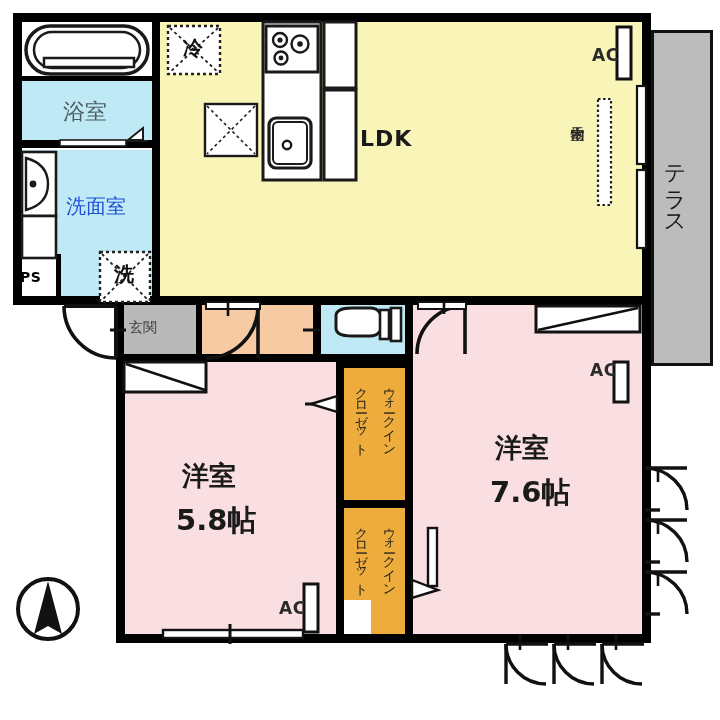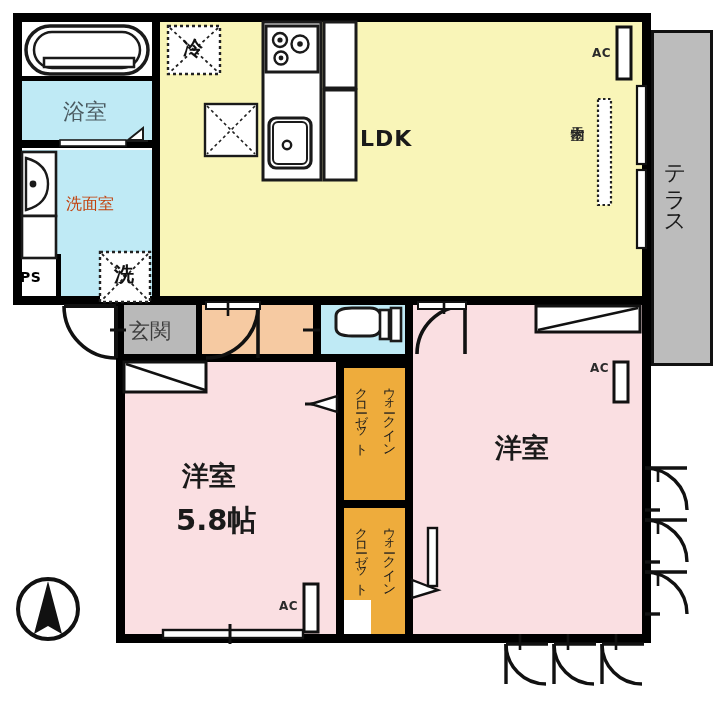--- a/index.html
+++ b/index.html
@@ -21,21 +21,21 @@
 
   
   .w{position:absolute;background:#000;}
 
   
   .lab{position:absolute;color:#1a1a1a;line-height:1.05;white-space:nowrap;}
   .lab-h{font-size:27px;font-weight:bold;text-align:center;}
   .lab-m{font-size:22px;text-align:left;color:#3a3a3a;}
   .lab-ldk{font-size:22px;font-weight:bold;letter-spacing:1px;}
   .lab-num{font-size:29px;font-weight:bold;}
-  .lab-s{font-size:12px;font-weight:bold;color:#2b2b2b;letter-spacing:0.5px;}
+  .lab-s{font-size:17px;font-weight:bold;color:#2b2b2b;letter-spacing:0.5px;}
   .lab-ps{font-size:14px;font-weight:bold;color:#000;letter-spacing:0.5px;}
   .vert{writing-mode:vertical-rl;text-orientation:upright;line-height:1.0;}
   .lab-v{font-size:14px;color:#262626;letter-spacing:0px;}
   .lab-wic{font-size:13px;color:#1c1c1c;letter-spacing:-0.5px;}
   .lab-terr{font-size:22px;color:#1a1a1a;}
   svg{display:block;overflow:visible;}
   .ov{position:absolute;left:0;top:0;width:720px;height:720px;pointer-events:none;}
 </style>
 </head>
 <body>
@@ -252,33 +252,34 @@
 
     <g>
       <circle cx="48" cy="609" r="30" fill="#fff" stroke="#111" stroke-width="4"></circle>
       <path d="M48,581 L62,634 L48,626 L34,634 Z" fill="#111"></path>
     </g>
   </svg>
 
   <div class="lab lab-ldk" style="left:360px;top:127px;">LDK</div>
 
   <div class="lab lab-m" style="left:63px;top:100px;color:#4a5a60;">浴室</div>
-  <div class="lab lab-m" style="left:66px;top:196px;font-size:16px;color:#c2410c;">洗面室</div>
+  <div class="lab lab-m" style="left:66px;top:196px;font-size:20px;color:#1d4ed8;">洗面室</div>
 
   <div class="lab lab-ps" style="left:20px;top:270px;">PS</div>
 
   <div class="lab" style="left:183px;top:38px;font-size:20px;font-weight:bold;color:#111;">冷</div>
   <div class="lab" style="left:114px;top:264px;font-size:20px;font-weight:bold;color:#111;">洗</div>
 
-  <div class="lab" style="left:129px;top:320px;font-size:21px;color:#3c3c3c;">玄関</div>
+  <div class="lab" style="left:129px;top:320px;font-size:14px;color:#3c3c3c;">玄関</div>
 
   <div class="lab lab-h" style="left:182px;top:462px;">洋室</div>
   <div class="lab lab-num" style="left:176px;top:505px;">5.8帖</div>
 
   <div class="lab lab-h" style="left:495px;top:434px;">洋室</div>
+  <div class="lab lab-num" style="left:490px;top:477px;">7.6帖</div>
 
   <div class="lab lab-s" style="left:592px;top:47px;">AC</div>
   <div class="lab lab-s" style="left:590px;top:362px;">AC</div>
   <div class="lab lab-s" style="left:279px;top:600px;">AC</div>
 
   <div class="lab vert lab-v" style="left:571px;top:116px;">室内物干</div>
 
   <div class="lab vert lab-terr" style="left:664px;top:150px;">テラス</div>
 
   <div class="lab vert lab-wic" style="left:383px;top:378px;">ウォークイン</div>

